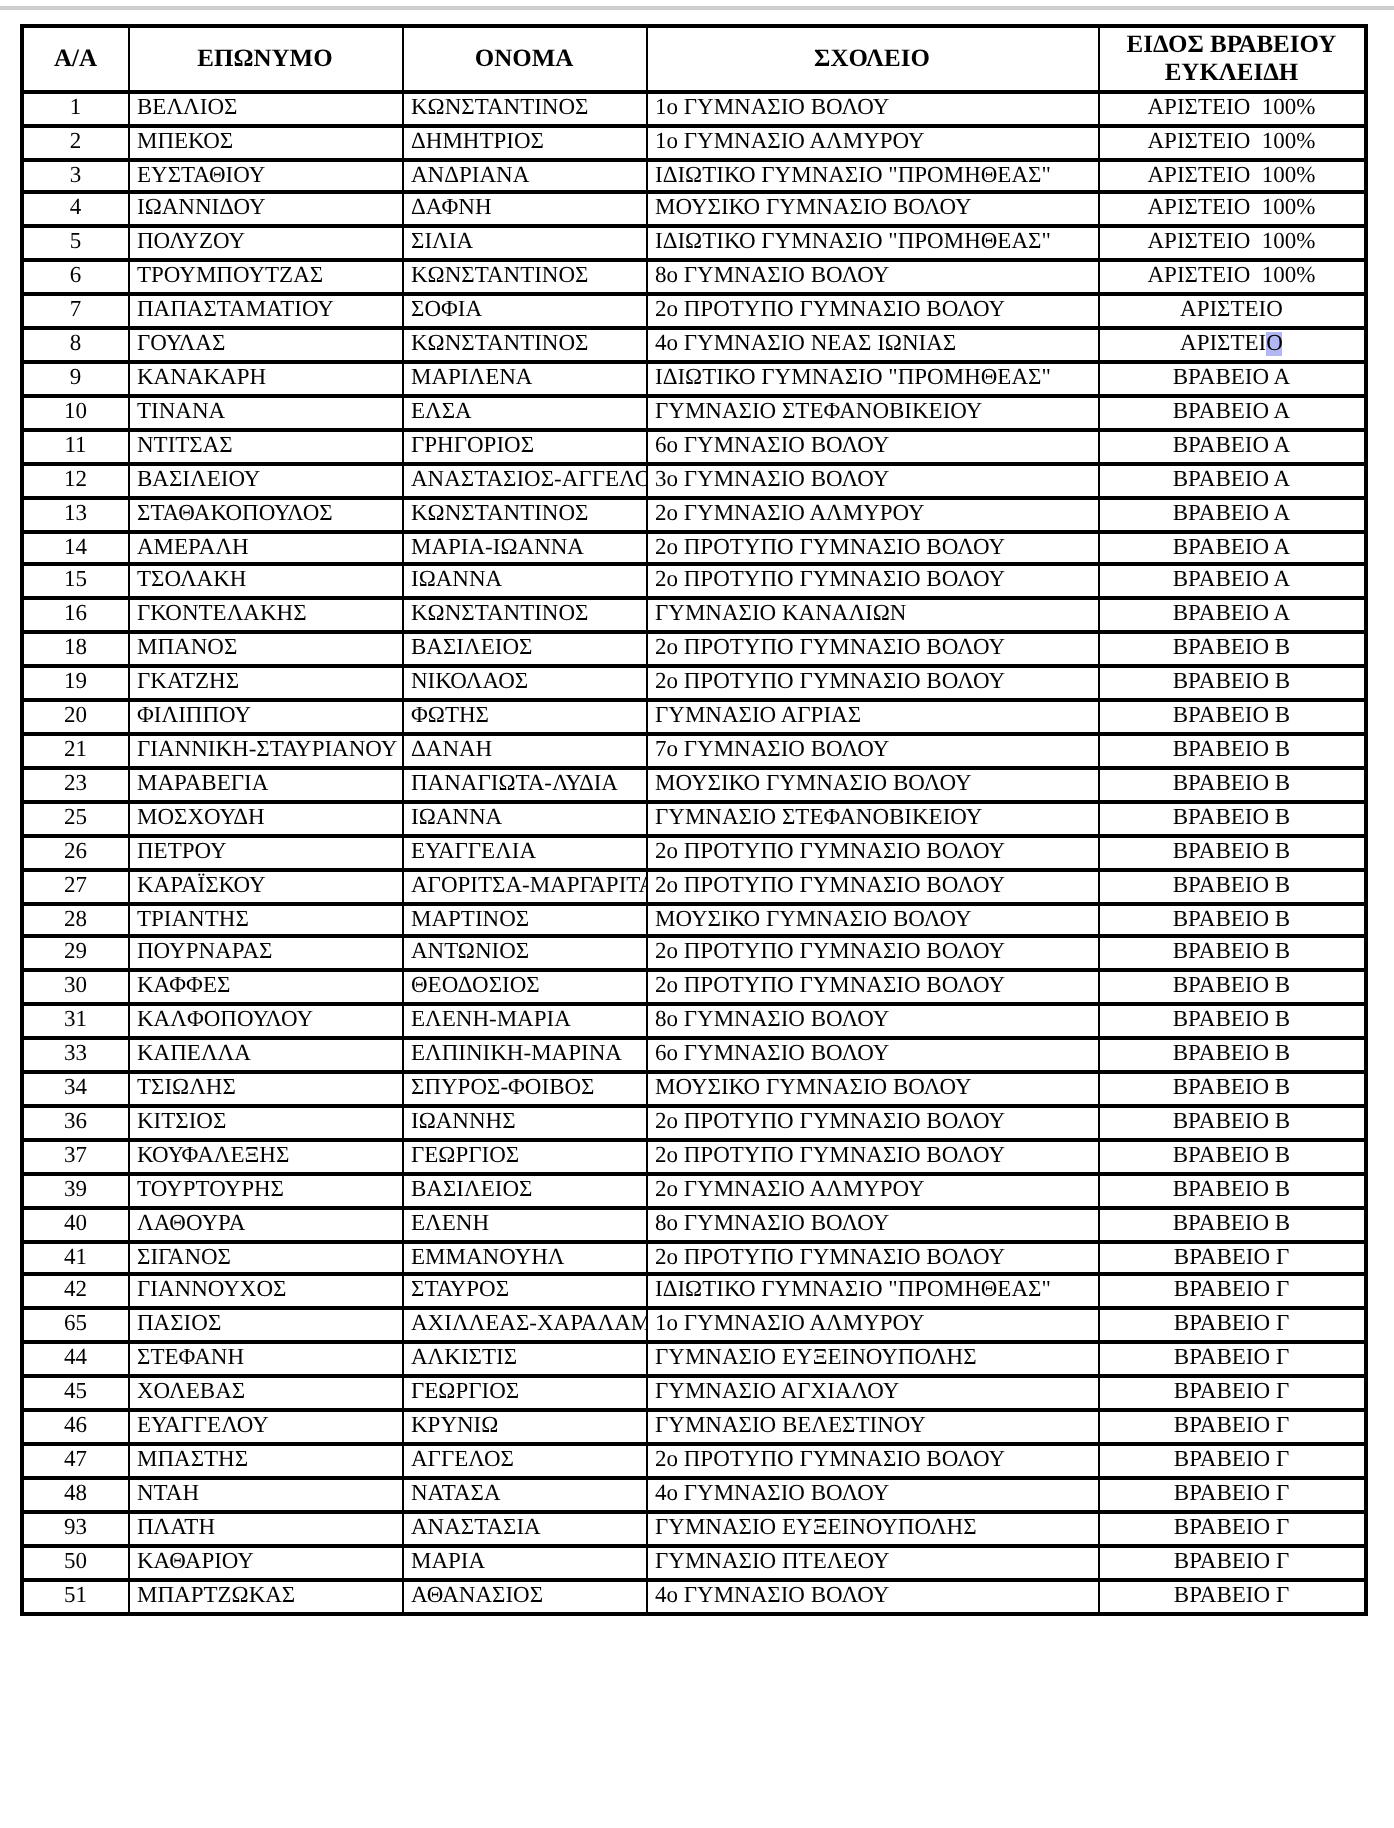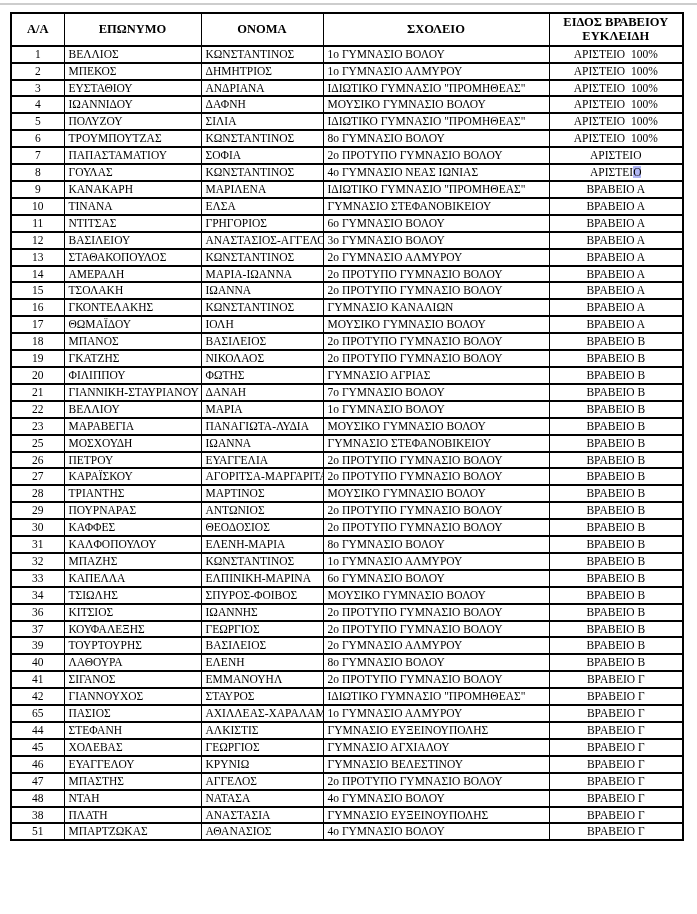--- a/index.html
+++ b/index.html
@@ -194,27 +194,20 @@
           <td class="col-award">ΒΡΑΒΕΙΟ Α</td>
         </tr>
         <tr>
           <td class="col-aa">16</td>
           <td class="col-surname">ΓΚΟΝΤΕΛΑΚΗΣ</td>
           <td class="col-name">ΚΩΝΣΤΑΝΤΙΝΟΣ</td>
           <td class="col-school">ΓΥΜΝΑΣΙΟ ΚΑΝΑΛΙΩΝ</td>
           <td class="col-award">ΒΡΑΒΕΙΟ Α</td>
         </tr>
         <tr>
-          <td class="col-aa">17</td>
-          <td class="col-surname">ΘΩΜΑΪΔΟΥ</td>
-          <td class="col-name">ΙΟΛΗ</td>
-          <td class="col-school">ΜΟΥΣΙΚΟ ΓΥΜΝΑΣΙΟ ΒΟΛΟΥ</td>
-          <td class="col-award">ΒΡΑΒΕΙΟ Α</td>
-        </tr>
-        <tr>
           <td class="col-aa">18</td>
           <td class="col-surname">ΜΠΑΝΟΣ</td>
           <td class="col-name">ΒΑΣΙΛΕΙΟΣ</td>
           <td class="col-school">2ο ΠΡΟΤΥΠΟ ΓΥΜΝΑΣΙΟ ΒΟΛΟΥ</td>
           <td class="col-award">ΒΡΑΒΕΙΟ Β</td>
         </tr>
         <tr>
           <td class="col-aa">19</td>
           <td class="col-surname">ΓΚΑΤΖΗΣ</td>
           <td class="col-name">ΝΙΚΟΛΑΟΣ</td>
@@ -229,27 +222,20 @@
           <td class="col-award">ΒΡΑΒΕΙΟ Β</td>
         </tr>
         <tr>
           <td class="col-aa">21</td>
           <td class="col-surname">ΓΙΑΝΝΙΚΗ-ΣΤΑΥΡΙΑΝΟΥ</td>
           <td class="col-name">ΔΑΝΑΗ</td>
           <td class="col-school">7ο ΓΥΜΝΑΣΙΟ ΒΟΛΟΥ</td>
           <td class="col-award">ΒΡΑΒΕΙΟ Β</td>
         </tr>
         <tr>
-          <td class="col-aa">22</td>
-          <td class="col-surname">ΒΕΛΛΙΟΥ</td>
-          <td class="col-name">ΜΑΡΙΑ</td>
-          <td class="col-school">1ο ΓΥΜΝΑΣΙΟ ΒΟΛΟΥ</td>
-          <td class="col-award">ΒΡΑΒΕΙΟ Β</td>
-        </tr>
-        <tr>
           <td class="col-aa">23</td>
           <td class="col-surname">ΜΑΡΑΒΕΓΙΑ</td>
           <td class="col-name">ΠΑΝΑΓΙΩΤΑ-ΛΥΔΙΑ</td>
           <td class="col-school">ΜΟΥΣΙΚΟ ΓΥΜΝΑΣΙΟ ΒΟΛΟΥ</td>
           <td class="col-award">ΒΡΑΒΕΙΟ Β</td>
         </tr>
         <tr>
           <td class="col-aa">25</td>
           <td class="col-surname">ΜΟΣΧΟΥΔΗ</td>
           <td class="col-name">ΙΩΑΝΝΑ</td>
@@ -292,27 +278,20 @@
           <td class="col-award">ΒΡΑΒΕΙΟ Β</td>
         </tr>
         <tr>
           <td class="col-aa">31</td>
           <td class="col-surname">ΚΑΛΦΟΠΟΥΛΟΥ</td>
           <td class="col-name">ΕΛΕΝΗ-ΜΑΡΙΑ</td>
           <td class="col-school">8ο ΓΥΜΝΑΣΙΟ ΒΟΛΟΥ</td>
           <td class="col-award">ΒΡΑΒΕΙΟ Β</td>
         </tr>
         <tr>
-          <td class="col-aa">32</td>
-          <td class="col-surname">ΜΠΑΖΗΣ</td>
-          <td class="col-name">ΚΩΝΣΤΑΝΤΙΝΟΣ</td>
-          <td class="col-school">1ο ΓΥΜΝΑΣΙΟ ΑΛΜΥΡΟΥ</td>
-          <td class="col-award">ΒΡΑΒΕΙΟ Β</td>
-        </tr>
-        <tr>
           <td class="col-aa">33</td>
           <td class="col-surname">ΚΑΠΕΛΛΑ</td>
           <td class="col-name">ΕΛΠΙΝΙΚΗ-ΜΑΡΙΝΑ</td>
           <td class="col-school">6ο ΓΥΜΝΑΣΙΟ ΒΟΛΟΥ</td>
           <td class="col-award">ΒΡΑΒΕΙΟ Β</td>
         </tr>
         <tr>
           <td class="col-aa">34</td>
           <td class="col-surname">ΤΣΙΩΛΗΣ</td>
           <td class="col-name">ΣΠΥΡΟΣ-ΦΟΙΒΟΣ</td>
@@ -397,24 +376,31 @@
           <td class="col-award">ΒΡΑΒΕΙΟ Γ</td>
         </tr>
         <tr>
           <td class="col-aa">48</td>
           <td class="col-surname">ΝΤΑΗ</td>
           <td class="col-name">ΝΑΤΑΣΑ</td>
           <td class="col-school">4ο ΓΥΜΝΑΣΙΟ ΒΟΛΟΥ</td>
           <td class="col-award">ΒΡΑΒΕΙΟ Γ</td>
         </tr>
         <tr>
-          <td class="col-aa">38</td>
+          <td class="col-aa">93</td>
           <td class="col-surname">ΠΛΑΤΗ</td>
           <td class="col-name">ΑΝΑΣΤΑΣΙΑ</td>
           <td class="col-school">ΓΥΜΝΑΣΙΟ ΕΥΞΕΙΝΟΥΠΟΛΗΣ</td>
+          <td class="col-award">ΒΡΑΒΕΙΟ Γ</td>
+        </tr>
+        <tr>
+          <td class="col-aa">50</td>
+          <td class="col-surname">ΚΑΘΑΡΙΟΥ</td>
+          <td class="col-name">ΜΑΡΙΑ</td>
+          <td class="col-school">ΓΥΜΝΑΣΙΟ ΠΤΕΛΕΟΥ</td>
           <td class="col-award">ΒΡΑΒΕΙΟ Γ</td>
         </tr>
         <tr>
           <td class="col-aa">51</td>
           <td class="col-surname">ΜΠΑΡΤΖΩΚΑΣ</td>
           <td class="col-name">ΑΘΑΝΑΣΙΟΣ</td>
           <td class="col-school">4ο ΓΥΜΝΑΣΙΟ ΒΟΛΟΥ</td>
           <td class="col-award">ΒΡΑΒΕΙΟ Γ</td>
         </tr>
       </tbody>

